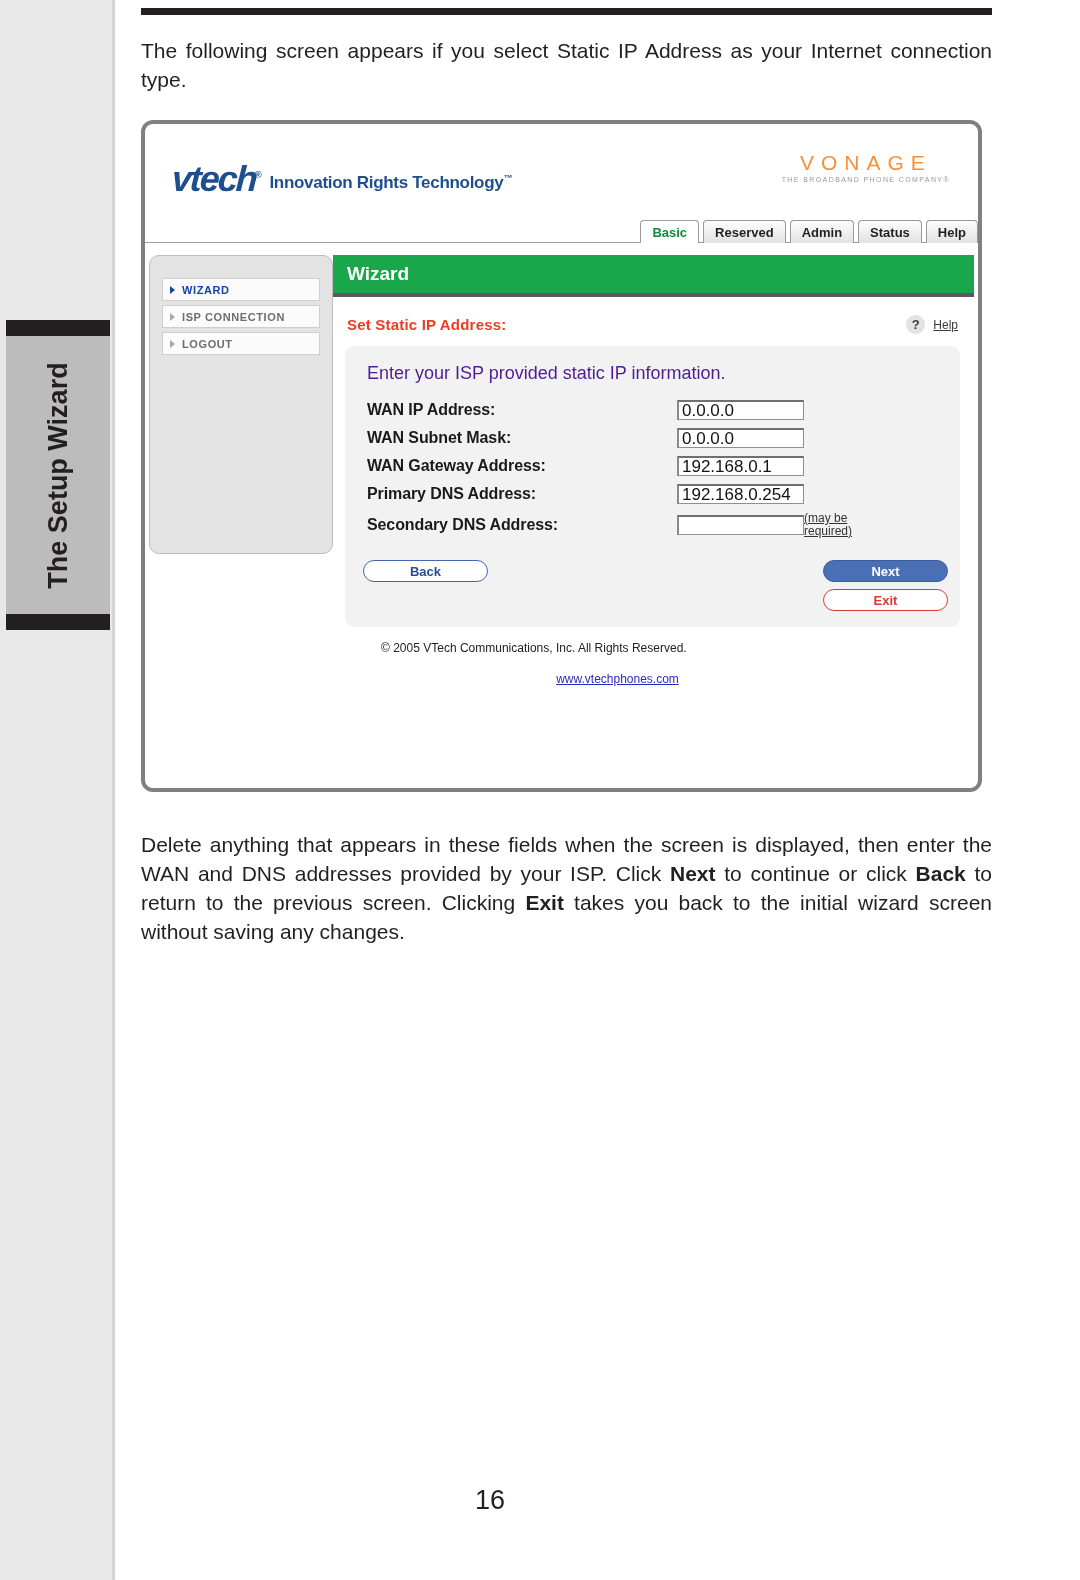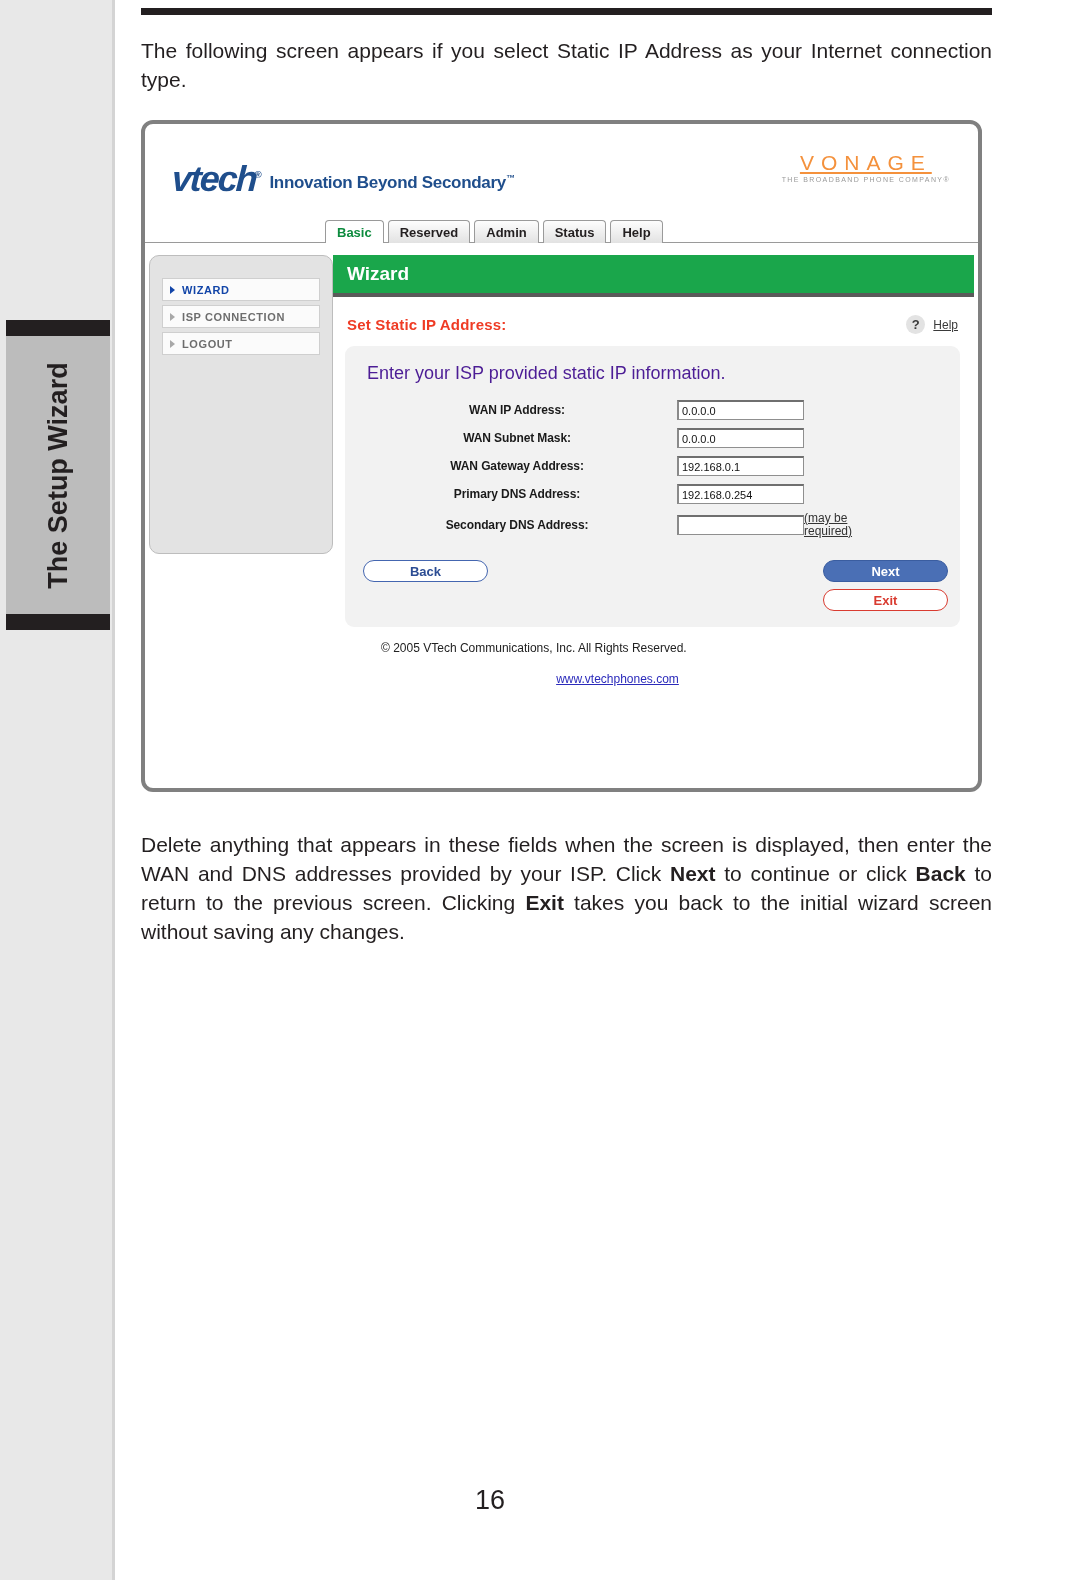--- a/index.html
+++ b/index.html
@@ -160,38 +160,38 @@
     right: 28px;
     top: 28px;
     text-align: center;
   }
   .vonage-word {
     font-size: 21px;
     color: #f4913c;
     letter-spacing: 7px;
     font-weight: normal;
     line-height: 22px;
-    text-decoration: underline;
   }
   .vonage-tag {
     font-size: 7px;
     color: #9a9a9a;
     letter-spacing: 1.4px;
     line-height: 10px;
     margin-top: 1px;
   }
 
   
   .tabstrip {
     position: relative;
     height: 25px;
     margin-left: 180px;
     display: flex;
     align-items: flex-end;
     gap: 4px;
+    justify-content: flex-end;
   }
   .tab {
     border: 1px solid #9a9a9a;
     border-bottom: none;
     border-radius: 4px 4px 0 0;
     background: linear-gradient(#fdfdfd, #e2e2e2);
     padding: 4px 11px 3px 11px;
     font-size: 13px;
     font-weight: bold;
     color: #231f20;
@@ -328,35 +328,35 @@
   }
   .field-row {
     display: flex;
     align-items: center;
     justify-content: flex-start;
     margin-bottom: 8px;
     padding-left: 22px;
   }
   .field-label {
     width: 300px;
-    text-align: center;
-    font-size: 12px;
+    text-align: left;
+    font-size: 16px;
     font-weight: bold;
     color: #1a1a1a;
     padding-right: 10px;
     letter-spacing: -0.1px;
   }
   .field-input {
     width: 127px;
     height: 20px;
     background: #ffffff;
     border: 1px solid #8f8f8f;
     border-top: 2px solid #6f6f6f;
     border-left: 2px solid #8a8a8a;
-    font-size: 11px;
+    font-size: 17px;
     color: #111111;
     display: flex;
     align-items: center;
     padding-left: 3px;
     box-sizing: border-box;
     font-family: "Liberation Sans", sans-serif;
   }
   .field-note {
     font-size: 12px;
     color: #333333;
@@ -446,21 +446,21 @@
 
   <div class="title-rule"></div>
 
   <p class="body-text">The following screen appears if you select Static IP Address as your Internet connection type.</p>
 
   <div class="shot-frame">
 
     <div class="shot-header">
       <div class="vtech-logo">
         <div class="vtech-word"><span>vtech</span><sup class="vtech-reg">®</sup></div>
-        <div class="vtech-tag"><span>Innovation Beyond Secondary</span><sup class="vtech-tm">™</sup></div>
+        <div class="vtech-tag"><span>Innovation Rights Technology</span><sup class="vtech-tm">™</sup></div>
       </div>
       <div class="vonage-logo">
         <div class="vonage-word">VONAGE</div>
         <div class="vonage-tag">THE BROADBAND PHONE COMPANY®</div>
       </div>
     </div>
 
     <div class="tabstrip">
       <div class="tab active">Basic</div>
       <div class="tab">Reserved</div>

